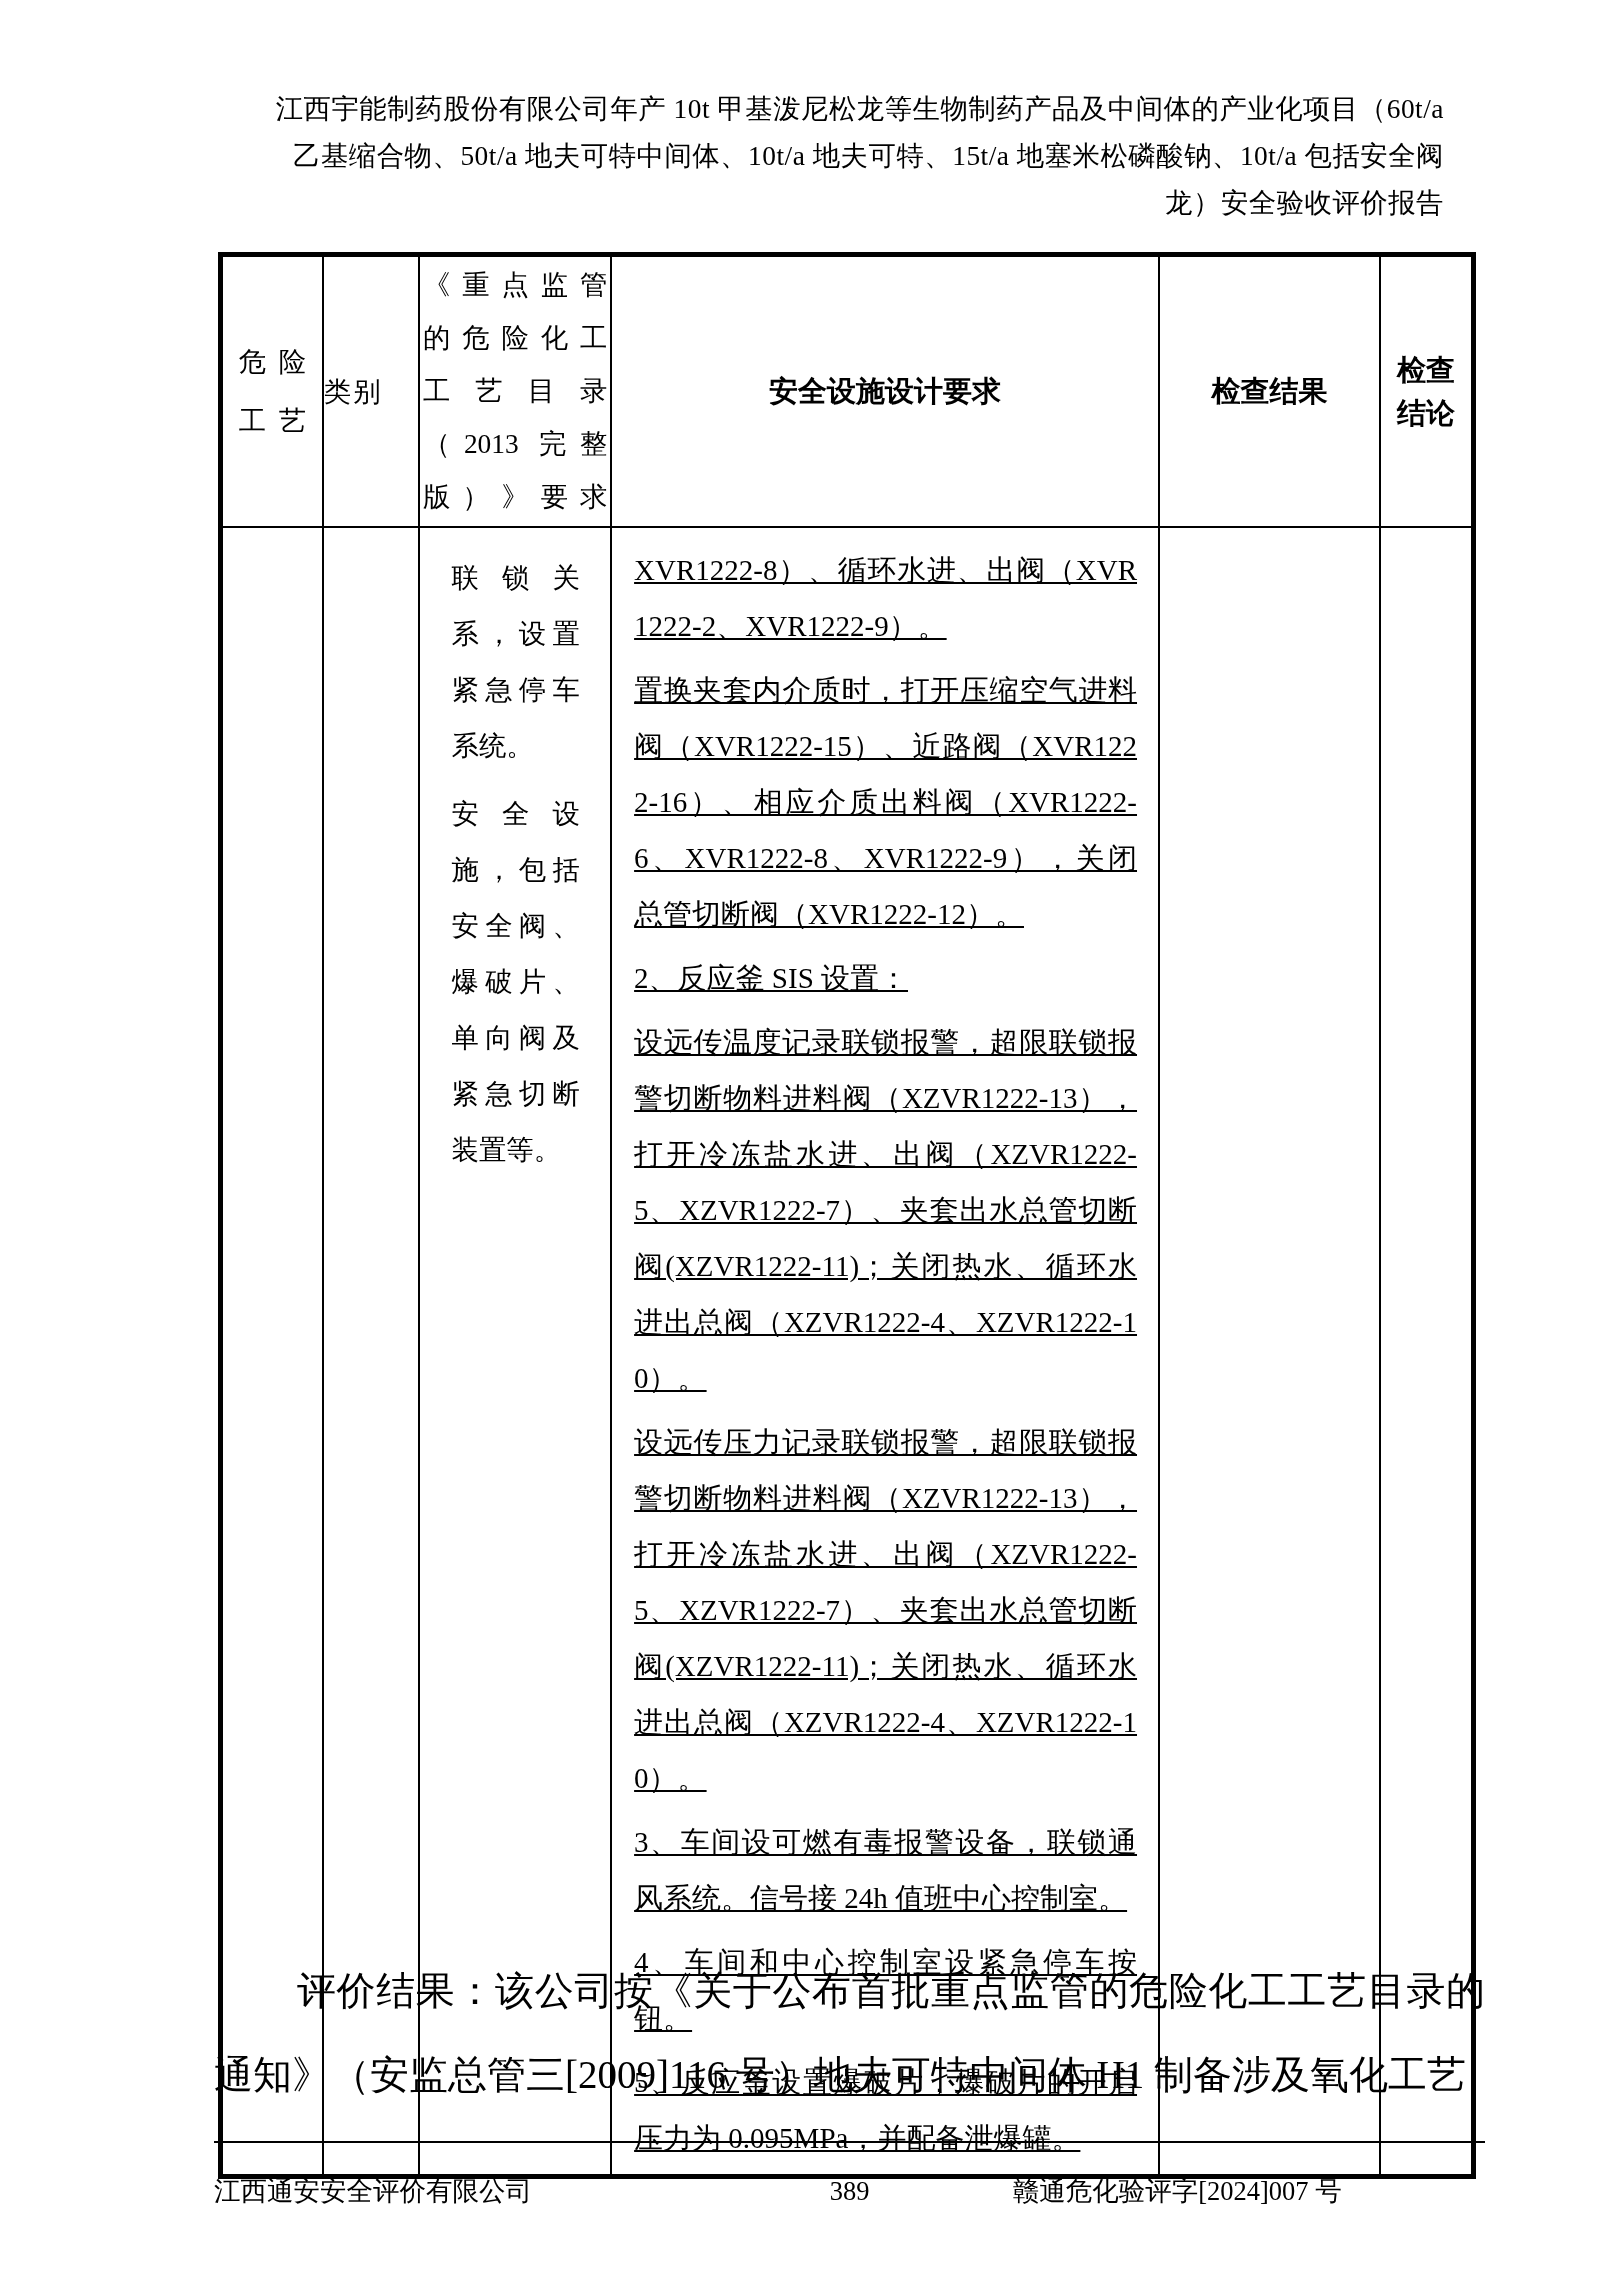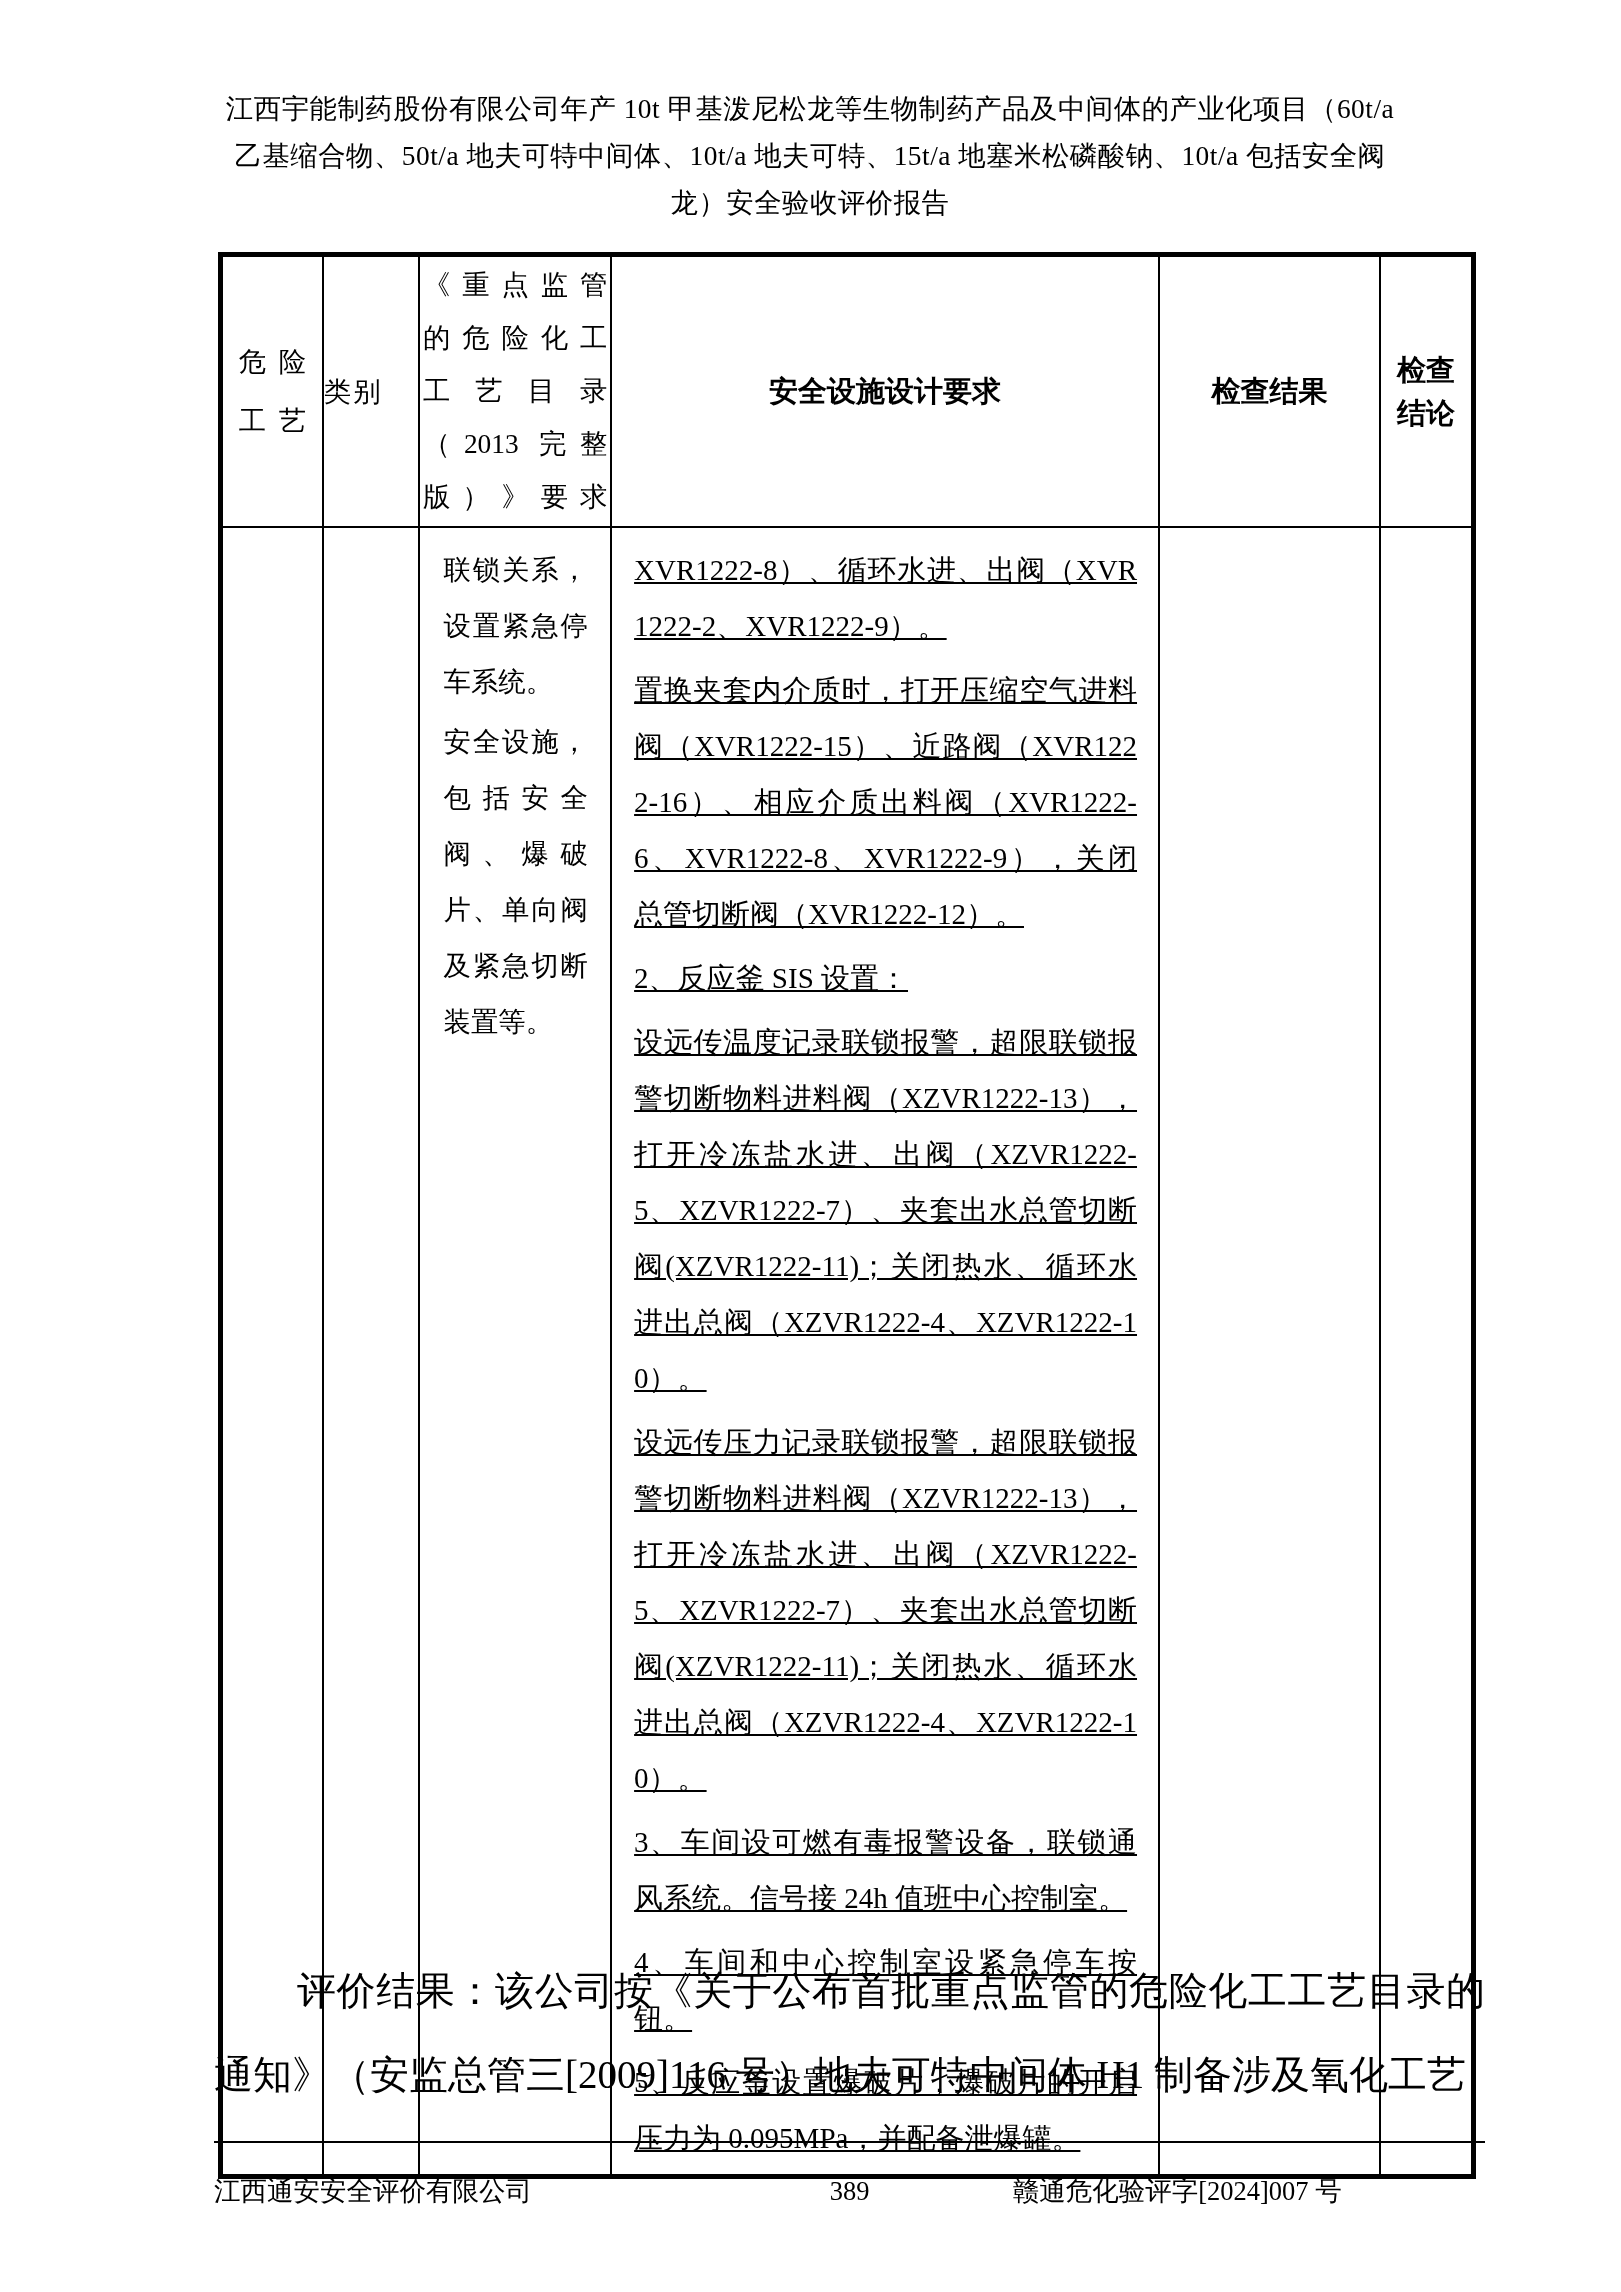--- a/index.html
+++ b/index.html
@@ -8,21 +8,21 @@
     width:1621px;height:2293px;
     background:#ffffff;
     margin:0 auto;
     font-family:"Liberation Serif","DejaVu Serif",serif;
     color:#000;
     overflow:hidden;
   }
   
   .doc-header{
     position:absolute;top:86px;left:176px;width:1268px;
-    font-size:27.4px;line-height:47px;text-align:center;
+    font-size:27.4px;line-height:47px;text-align:right;
     letter-spacing:0.5px;
   }
   .doc-header div{white-space:nowrap;}
   
   table.main{
     position:absolute;top:252px;left:218px;
     width:1258px;height:1672px;
     border-collapse:collapse;table-layout:fixed;
     background:#fff;
   }
@@ -39,21 +39,21 @@
   .c1-inner{padding:0 15.7px;line-height:59px;font-size:27.4px;}
   .c2-inner{text-align:left;font-size:27.4px;letter-spacing:2px;}
   .c3h-inner{padding:2px 3px;line-height:53px;font-size:27.4px;}
   .bold-head{
     font-family:"Liberation Sans","DejaVu Sans",sans-serif;
     font-weight:bold;font-size:29px;text-align:center;line-height:43px;
   }
   tr.body-row td{vertical-align:top;}
   .req-cell{padding:9.8px 18.6px 0 19.6px;}
   .req-cell p{
-    margin:4px;font-size:27.4px;line-height:56px;
+    margin:12px;font-size:27.4px;line-height:56px;
     text-align:justify;word-break:break-all;
   }
   .design-cell{padding:5.9px 12.7px 0 13.7px;}
   .design-cell p{
     margin:8px;font-size:29px;line-height:56px;
     text-align:justify;word-break:break-all;text-decoration:underline;
   }
   
   .eval-para{
     position:absolute;top:1949px;left:214px;width:1271px;

